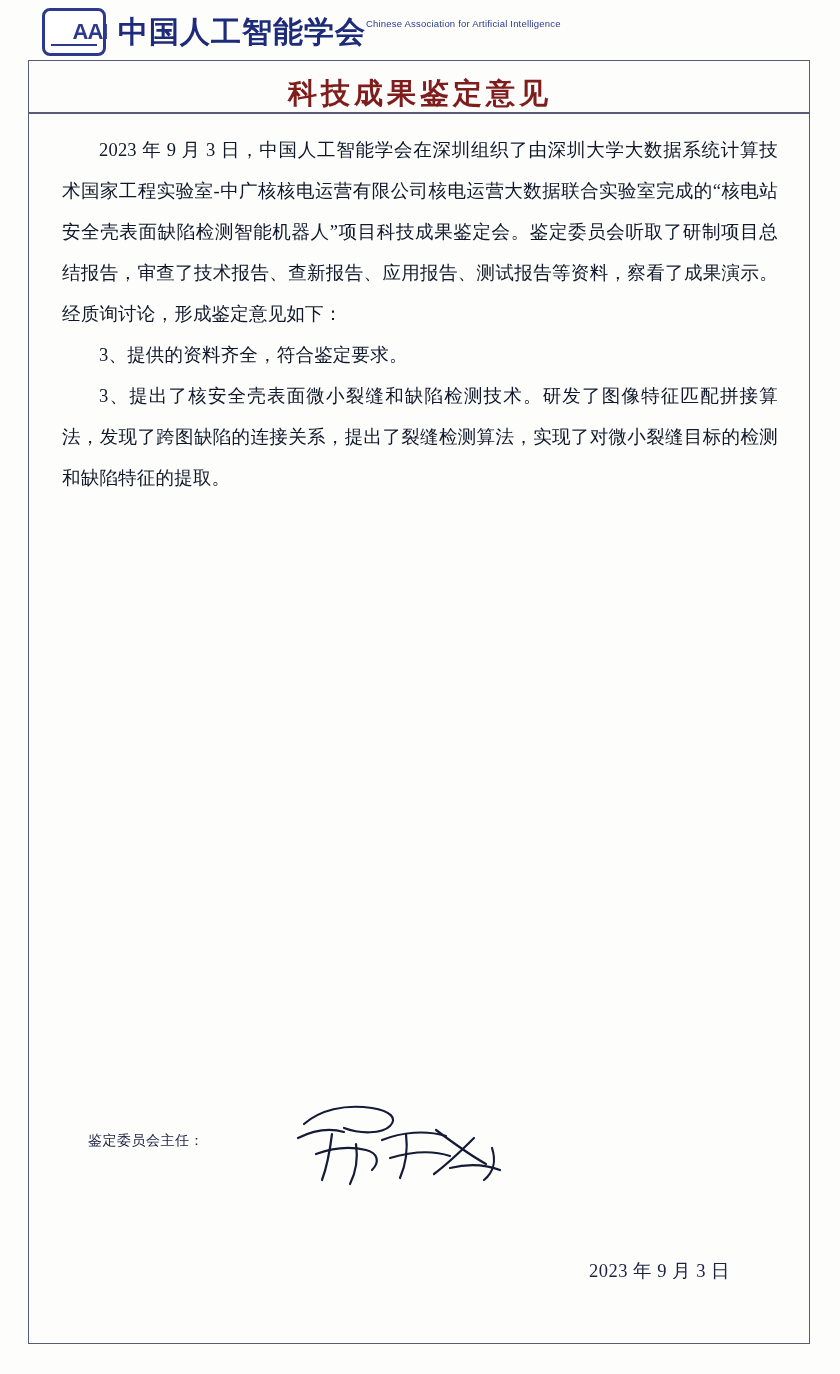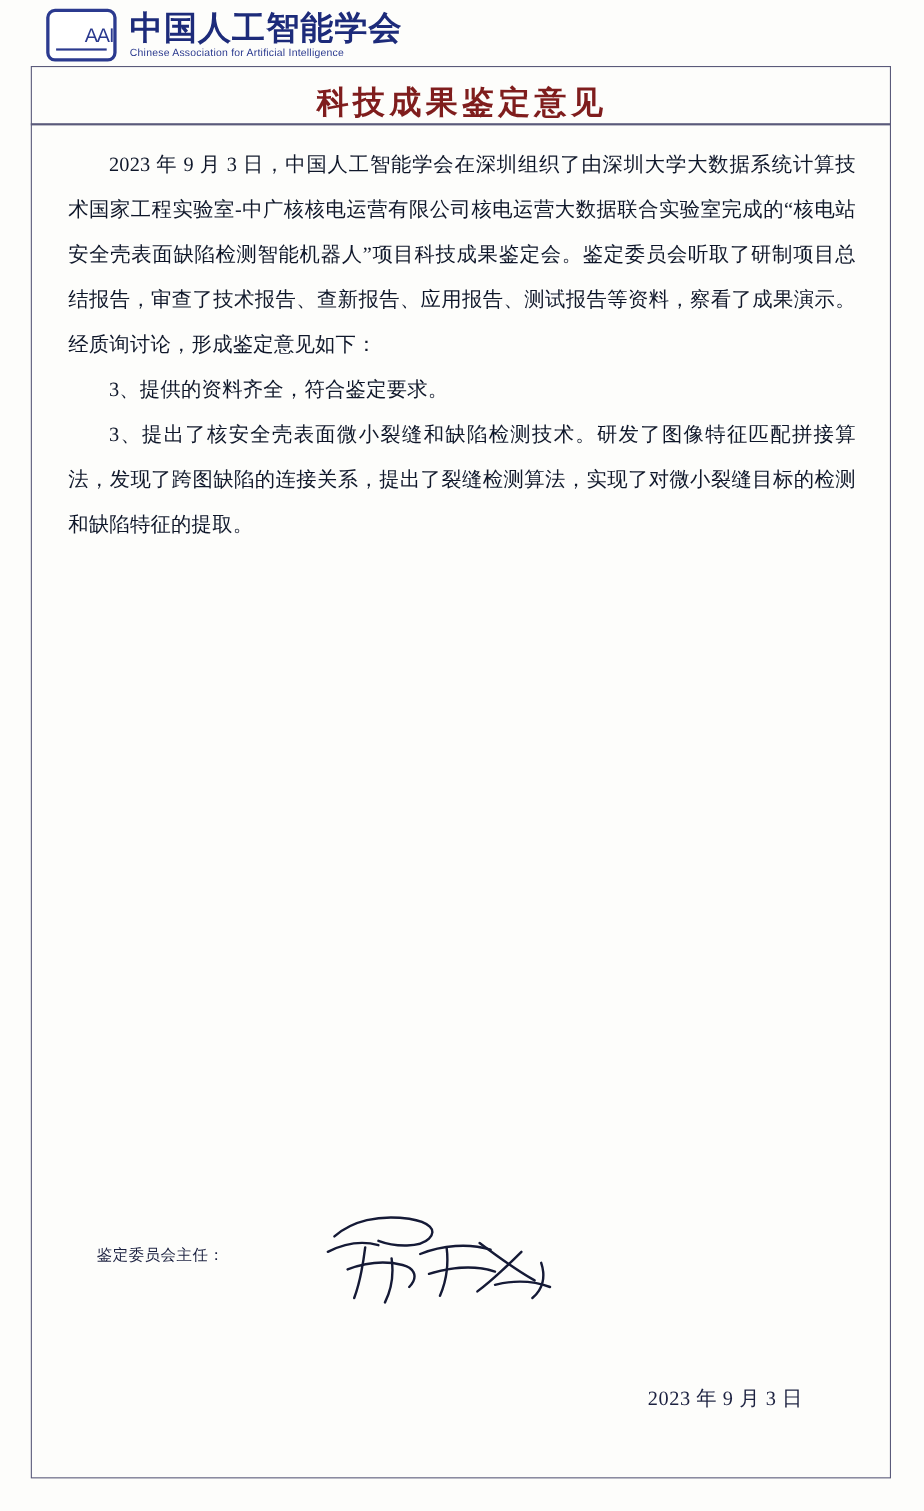--- a/index.html
+++ b/index.html
@@ -39,38 +39,37 @@
     border: 3px solid #2b3a8f;
     border-radius: 8px;
     display: flex;
     align-items: center;
     justify-content: center;
     position: relative;
     background: #fff;
   }
   .logo-mark .aai {
     font-family: "Liberation Sans", sans-serif;
-    font-weight: normal;
-    font-size: 18px;
+    font-weight: bold;
+    font-size: 22px;
     letter-spacing: -1px;
     color: #2b3a8f;
     margin-left: 32px;
   }
   .logo-mark::after {
     content: "";
     position: absolute;
     left: 6px;
     right: 6px;
     bottom: 7px;
     height: 2px;
     background: #2b3a8f;
   }
   .org-names {
     display: flex;
-    flex-direction: column;
     justify-content: center;
     line-height: 1.05;
   }
   .org-cn {
     font-family: "Liberation Serif", serif;
     font-weight: bold;
     font-size: 30px;
     color: #1d2b7a;
     letter-spacing: 1px;
   }

